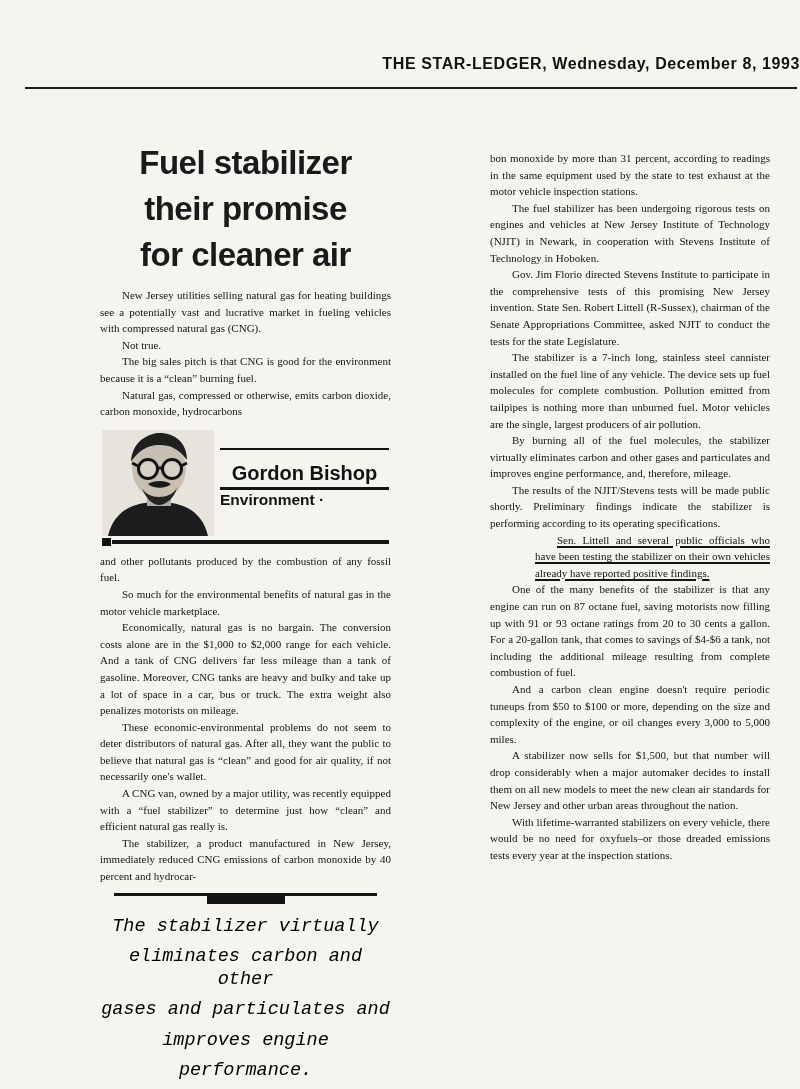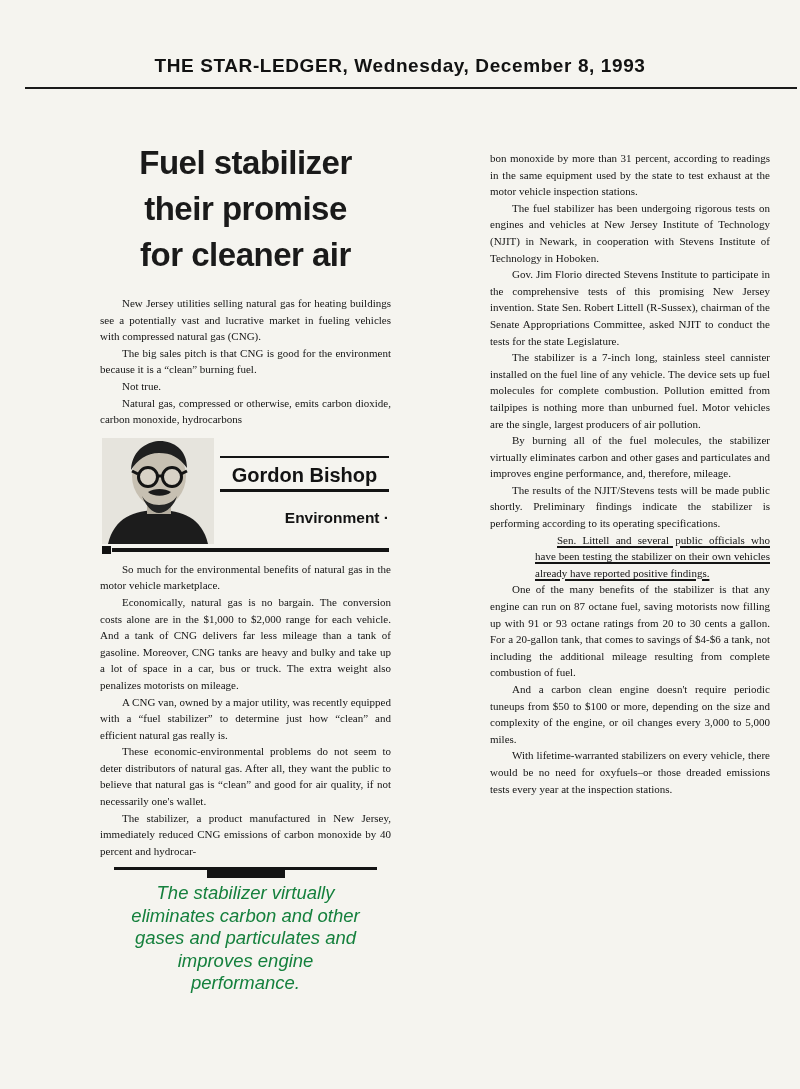--- a/index.html
+++ b/index.html
@@ -7,38 +7,38 @@
   body {
     position:relative;
     background:#f5f4ef;
     color:#161616;
     font-family:"Liberation Serif", serif;
     overflow:hidden;
   }
   
   .masthead {
     position:absolute; top:55px; left:0; width:100%;
-    text-align:center;
+    text-align:right;
     font-family:"Liberation Sans", sans-serif;
-    font-weight:700; font-size:19px; letter-spacing:0.6px;
+    font-weight:700; font-size:16px; letter-spacing:0.6px;
     color:#121212;
   }
   .masthead-rule {
     position:absolute; top:87px; left:25px; width:772px; height:2px;
     background:#1a1a1a;
   }
   
   .col-left  { position:absolute; left:100px; top:140px; width:291px; }
   .col-right { position:absolute; left:490px; top:150px; width:280px; }
   
   .headline {
     font-family:"Liberation Sans", sans-serif;
     font-weight:700; font-size:33px; line-height:46px;
     letter-spacing:-0.5px; text-align:center; color:#1a1a1a;
-    margin-bottom:17px;
+    margin-bottom:9px;
   }
   
   p.body {
     font-size:11px; line-height:16.6px;
     text-align:justify; text-indent:22px;
     color:#141414;
   }
   p.body.noindent { text-indent:0; }
   p.body.underlined {
     text-decoration:underline;
@@ -47,67 +47,67 @@
     margin-left:45px;
   }
   
   .author-box { position:relative; height:120px; margin:6px 0 7px; }
   .author-photo { position:absolute; left:2px; top:4px; width:112px; height:106px; }
   .author-block { position:absolute; left:120px; right:2px; top:22px; }
   .author-rule { height:2.5px; background:#141414; }
   .author-name {
     font-family:"Liberation Sans", sans-serif;
     font-weight:700; font-size:20px; text-align:center;
-    padding:6px 0 2px; color:#131313;
+    padding:12px 0 2px; color:#131313;
   }
   .author-column-label {
     font-family:"Liberation Sans", sans-serif;
-    font-weight:700; font-size:15.5px; text-align:right;
-    padding-top:17px; color:#131313;
+    font-weight:700; font-size:15.5px; text-align:left;
+    padding-top:1px; color:#131313;
   }
   .author-bottom-bar {
     position:absolute; left:12px; right:2px; bottom:2px; height:4px;
     background:#141414;
   }
   .photo-credit-mark {
     position:absolute; left:2px; bottom:0; width:9px; height:8px;
     background:#111;
   }
   
   .pull-quote { position:relative; margin-top:8px; }
   .pq-rule { position:relative; height:3px; background:#141414; margin:0 14px; }
   .pq-tab-top {
     position:absolute; left:50%; top:0; transform:translateX(-50%);
     width:78px; height:11px; background:#141414;
   }
   .pq-lines { padding:12px 0 9px; }
   .pq-line {
-    font-family:Liberation Sans, sans-serif;
+    font-family:Liberation Mono, monospace;
     font-style:italic; font-size:18.5px; line-height:22.5px;
-    text-align:center; color:#15803d;
+    text-align:center; color:#000000;margin-top:8px;
   }
 </style>
 </head>
 <body>
 
 <div class="masthead">THE STAR-LEDGER, Wednesday, December 8, 1993</div>
 <div class="masthead-rule"></div>
 
 <div class="col-left">
 
   <div class="headline">
       <div class="headline-line">Fuel stabilizer</div>
       <div class="headline-line">their promise</div>
       <div class="headline-line">for cleaner air</div>
     </div>
 
   <div>
       <p class="body">New Jersey utilities selling natural gas for heating buildings see a potentially vast and lucrative market in fueling vehicles with compressed natural gas (CNG).</p>
+      <p class="body">Not true.</p>
       <p class="body">The big sales pitch is that CNG is good for the environment because it is a “clean” burning fuel.</p>
-      <p class="body">Not true.</p>
       <p class="body">Natural gas, compressed or otherwise, emits carbon dioxide, carbon monoxide, hydrocarbons</p>
     </div>
 
   <div class="author-box">
     <svg class="author-photo" viewBox="0 0 112 106" xmlns="http://www.w3.org/2000/svg">
       <rect width="112" height="106" fill="#e6e4dd"></rect>
       <path d="M6 106 C12 80 32 72 56 72 C80 72 100 80 106 106 Z" fill="#1c1c1c"></path>
       <rect x="45" y="56" width="24" height="20" fill="#b4ad9f"></rect>
       <ellipse cx="57" cy="38" rx="27" ry="31" fill="#c7c0b2"></ellipse>
       <path d="M29 32 C30 10 48 3 58 3 C72 3 85 12 85 30 C77 19 69 15 57 15 C45 15 35 22 29 32 Z" fill="#1f1f1f"></path>
@@ -123,24 +123,25 @@
       <div class="author-rule"></div>
       <div class="author-name">Gordon Bishop</div>
       <div class="author-rule"></div>
       <div class="author-column-label">Environment ·</div>
     </div>
     <div class="photo-credit-mark"></div>
     <div class="author-bottom-bar"></div>
   </div>
 
   <div>
+      <p class="body noindent">and other pollutants produced by the combustion of any fossil fuel.</p>
       <p class="body">So much for the environmental benefits of natural gas in the motor vehicle marketplace.</p>
       <p class="body">Economically, natural gas is no bargain. The conversion costs alone are in the $1,000 to $2,000 range for each vehicle. And a tank of CNG delivers far less mileage than a tank of gasoline. Moreover, CNG tanks are heavy and bulky and take up a lot of space in a car, bus or truck. The extra weight also penalizes motorists on mileage.</p>
+      <p class="body">These economic-environmental problems do not seem to deter distributors of natural gas. After all, they want the public to believe that natural gas is “clean” and good for air quality, if not necessarily one's wallet.</p>
       <p class="body">A CNG van, owned by a major utility, was recently equipped with a “fuel stabilizer” to determine just how “clean” and efficient natural gas really is.</p>
-      <p class="body">These economic-environmental problems do not seem to deter distributors of natural gas. After all, they want the public to believe that natural gas is “clean” and good for air quality, if not necessarily one's wallet.</p>
       <p class="body">The stabilizer, a product manufactured in New Jersey, immediately reduced CNG emissions of carbon monoxide by 40 percent and hydrocar-</p>
     </div>
 
   <div class="pull-quote">
     <div class="pq-rule">
       <div class="pq-tab-top"></div>
     </div>
     <div class="pq-lines">
         <div class="pq-line">The stabilizer virtually</div>
         <div class="pq-line">eliminates carbon and other</div>
@@ -157,15 +158,16 @@
   <div>
       <p class="body noindent">bon monoxide by more than 31 percent, according to readings in the same equipment used by the state to test exhaust at the motor vehicle inspection stations.</p>
       <p class="body">The fuel stabilizer has been undergoing rigorous tests on engines and vehicles at New Jersey Institute of Technology (NJIT) in Newark, in cooperation with Stevens Institute of Technology in Hoboken.</p>
       <p class="body">Gov. Jim Florio directed Stevens Institute to participate in the comprehensive tests of this promising New Jersey invention. State Sen. Robert Littell (R-Sussex), chairman of the Senate Appropriations Committee, asked NJIT to conduct the tests for the state Legislature.</p>
       <p class="body">The stabilizer is a 7-inch long, stainless steel cannister installed on the fuel line of any vehicle. The device sets up fuel molecules for complete combustion. Pollution emitted from tailpipes is nothing more than unburned fuel. Motor vehicles are the single, largest producers of air pollution.</p>
       <p class="body">By burning all of the fuel molecules, the stabilizer virtually eliminates carbon and other gases and particulates and improves engine performance, and, therefore, mileage.</p>
       <p class="body">The results of the NJIT/Stevens tests will be made public shortly. Preliminary findings indicate the stabilizer is performing according to its operating specifications.</p>
       <p class="body underlined">Sen. Littell and several public officials who have been testing the stabilizer on their own vehicles already have reported positive findings.</p>
       <p class="body">One of the many benefits of the stabilizer is that any engine can run on 87 octane fuel, saving motorists now filling up with 91 or 93 octane ratings from 20 to 30 cents a gallon. For a 20-gallon tank, that comes to savings of $4-$6 a tank, not including the additional mileage resulting from complete combustion of fuel.</p>
       <p class="body">And a carbon clean engine doesn't require periodic tuneups from $50 to $100 or more, depending on the size and complexity of the engine, or oil changes every 3,000 to 5,000 miles.</p>
+      <p class="body">A stabilizer now sells for $1,500, but that number will drop considerably when a major automaker decides to install them on all new models to meet the new clean air standards for New Jersey and other urban areas throughout the nation.</p>
       <p class="body">With lifetime-warranted stabilizers on every vehicle, there would be no need for oxyfuels–or those dreaded emissions tests every year at the inspection stations.</p>
     </div>
 </div>
 
 </body></html>

